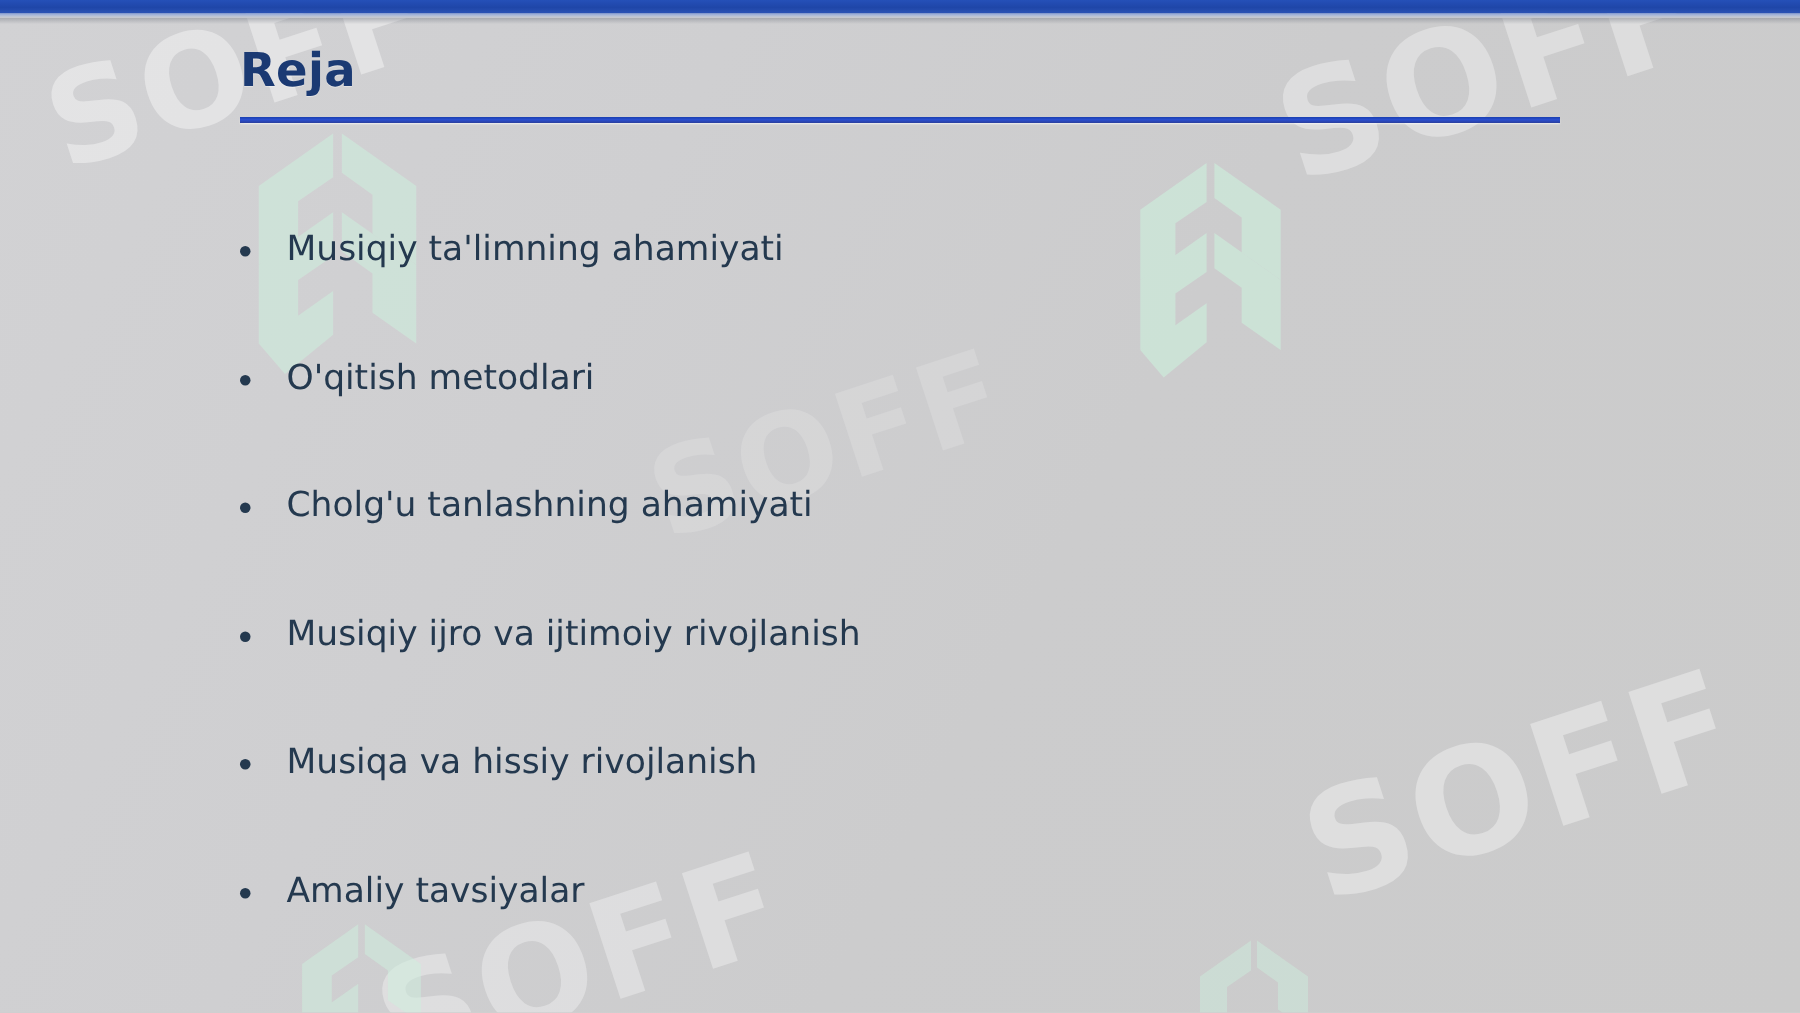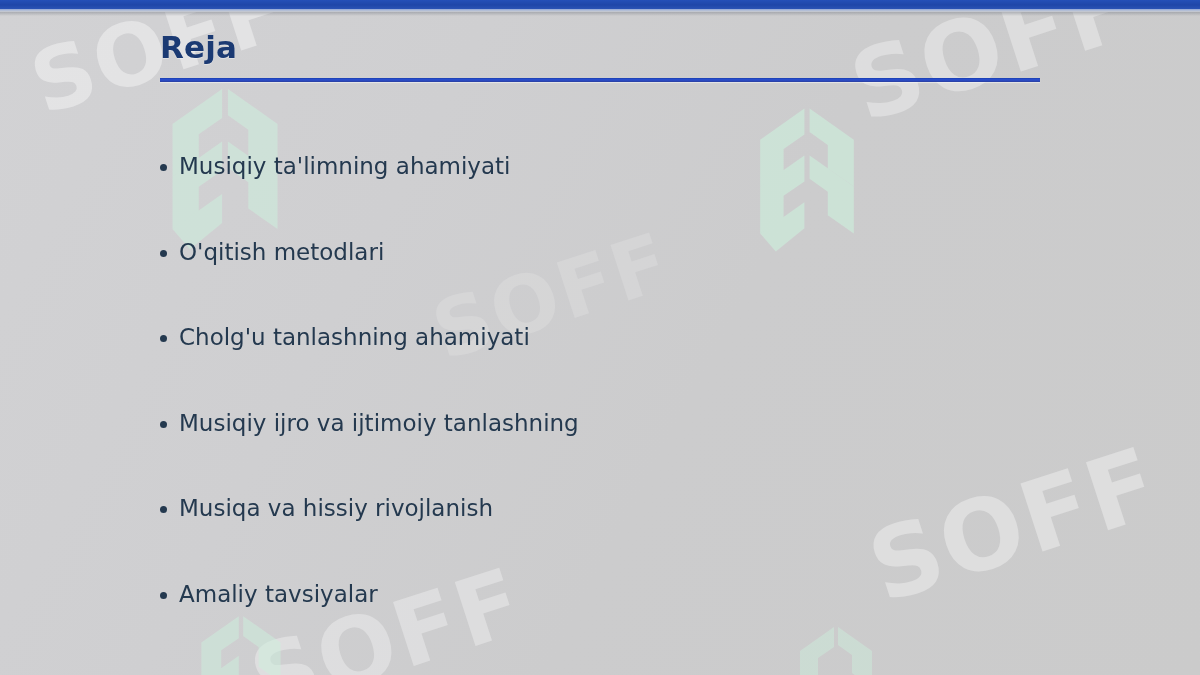--- a/index.html
+++ b/index.html
@@ -121,20 +121,21 @@
     height: 7px;
     margin-top: 14px;
     border-radius: 50%;
     background: #24394f;
   }
   .bullet-text {
     font-size: 23px;
     line-height: 32px;
     color: #24394f;
     white-space: nowrap;
+    margin-left: 12px;
   }
 </style>
 </head>
 <body>
 
 <div class="slide">
 
   <div class="top-bar"></div>
   <div class="top-bar-highlight"></div>
   <div class="top-bar-shadow"></div>
@@ -204,21 +205,21 @@
     <li class="bullet-item">
       <span class="bullet-dot"></span>
       <span class="bullet-text">O'qitish metodlari</span>
     </li>
     <li class="bullet-item">
       <span class="bullet-dot"></span>
       <span class="bullet-text">Cholg'u tanlashning ahamiyati</span>
     </li>
     <li class="bullet-item">
       <span class="bullet-dot"></span>
-      <span class="bullet-text">Musiqiy ijro va ijtimoiy tanlashning</span>
+      <span class="bullet-text">Musiqiy ijro va ijtimoiy rivojlanish</span>
     </li>
     <li class="bullet-item">
       <span class="bullet-dot"></span>
       <span class="bullet-text">Musiqa va hissiy rivojlanish</span>
     </li>
     <li class="bullet-item">
       <span class="bullet-dot"></span>
       <span class="bullet-text">Amaliy tavsiyalar</span>
     </li>
     <li class="bullet-item">

